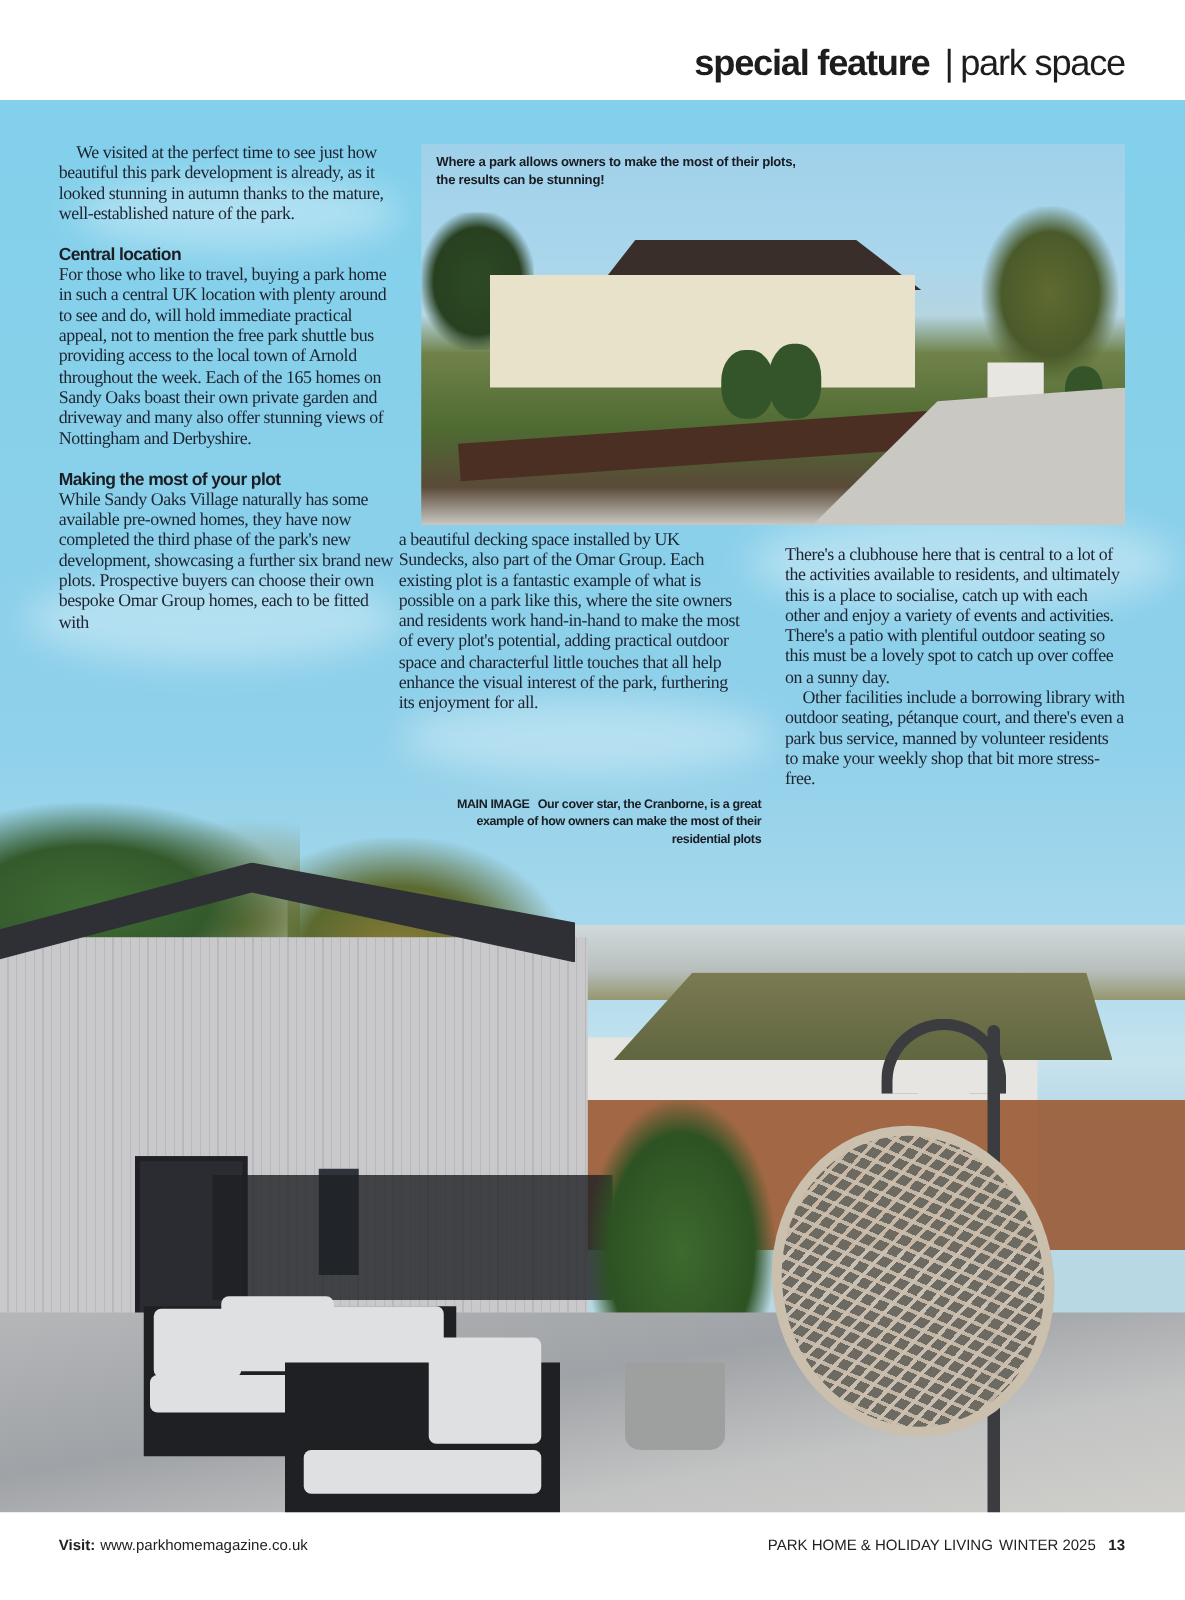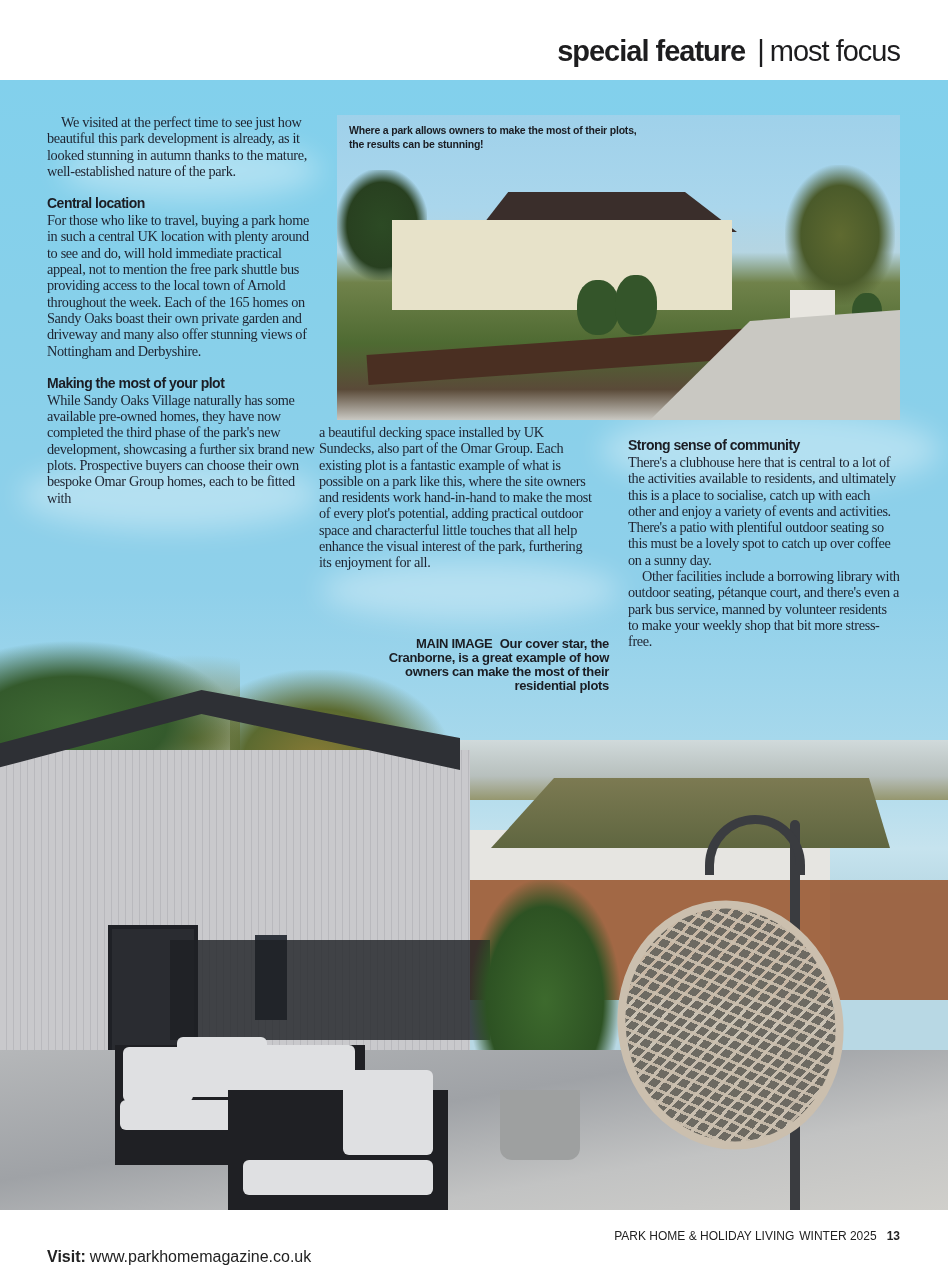--- a/index.html
+++ b/index.html
@@ -84,39 +84,39 @@
     .col .indent { text-indent: 14px; }
     .col h3 { font-family: "Liberation Sans", sans-serif; font-weight: 700; font-size: 14px; line-height: 18px;
       letter-spacing: -0.5px; color: #1b1d24; margin-top: 15px; }
     .col1 { left: 47px; top: 114px; width: 272px; }
     .col2 { left: 319px; top: 424px; width: 276px; }
     .col3 { left: 628px; top: 436px; width: 272px; }
     .col3 h3 { margin-top: 0; }
 
     .main-caption {
       position: absolute; left: 355px; top: 637px; width: 254px; text-align: right;
-      font-family: "Liberation Sans", sans-serif; font-weight: 700; font-size: 13px; line-height: 14px;
+      font-family: "Liberation Sans", sans-serif; font-weight: 700; font-size: 10px; line-height: 14px;
       color: #1a1c22; letter-spacing: -0.3px;
     }
     .main-caption .tag { margin-right: 4px; }
 
     .footer { position: absolute; left: 0; top: 1210px; width: 948px; height: 70px; background: #ffffff; }
-    .footer-left { position: absolute; left: 47px; top: 19px; font-family: "Liberation Sans", sans-serif; font-size: 16px; color: #222; margin-top: 19px; }
+    .footer-left { position: absolute; left: 47px; top: 19px; font-family: "Liberation Sans", sans-serif; font-size: 12px; color: #222; }
     .footer-left .label { font-weight: 700; margin-right: 4px; }
     .footer-right { position: absolute; right: 48px; top: 19px; font-family: "Liberation Sans", sans-serif; font-size: 12px; color: #222; }
     .footer-right .mag { font-weight: 400; }
     .footer-right .issue { margin-left: 5px; }
     .footer-right .page { font-weight: 700; margin-left: 10px; }
   </style>
 </head>
 <body>
 
 <header class="page-header">
   <div class="header-title">
-    <span class="bold">special feature</span><span class="sep">|</span><span class="light">most focus</span>
+    <span class="bold">special feature</span><span class="sep">|</span><span class="light">park space</span>
   </div>
 </header>
 
 <section class="hero">
   <div class="cloud" style="left:60px;top:60px;width:260px;height:60px;"></div>
   <div class="cloud" style="left:20px;top:380px;width:300px;height:70px;"></div>
   <div class="cloud" style="left:600px;top:330px;width:340px;height:80px;"></div>
   <div class="cloud" style="left:320px;top:480px;width:300px;height:60px;"></div>
 
   <div class="scene">
@@ -172,21 +172,20 @@
   <p>For those who like to travel, buying a park home in such a central UK location with plenty around to see and do, will hold immediate practical appeal, not to mention the free park shuttle bus providing access to the local town of Arnold throughout the week. Each of the 165 homes on Sandy Oaks boast their own private garden and driveway and many also offer stunning views of Nottingham and Derbyshire.</p>
   <h3>Making the most of your plot</h3>
   <p>While Sandy Oaks Village naturally has some available pre-owned homes, they have now completed the third phase of the park's new development, showcasing a further six brand new plots. Prospective buyers can choose their own bespoke Omar Group homes, each to be fitted with</p>
 </article>
 
 <article class="col col2">
   <p>a beautiful decking space installed by UK Sundecks, also part of the Omar Group. Each existing plot is a fantastic example of what is possible on a park like this, where the site owners and residents work hand-in-hand to make the most of every plot's potential, adding practical outdoor space and characterful little touches that all help enhance the visual interest of the park, furthering its enjoyment for all.</p>
 </article>
 
 <article class="col col3">
-  <h3>Strong sense of community</h3>
   <p>There's a clubhouse here that is central to a lot of the activities available to residents, and ultimately this is a place to socialise, catch up with each other and enjoy a variety of events and activities. There's a patio with plentiful outdoor seating so this must be a lovely spot to catch up over coffee on a sunny day.</p>
   <p class="indent">Other facilities include a borrowing library with outdoor seating, pétanque court, and there's even a park bus service, manned by volunteer residents to make your weekly shop that bit more stress-free.</p>
 </article>
 
 <div class="main-caption">
   <span class="tag">MAIN IMAGE</span>
   <span>Our cover star, the Cranborne, is a great example of  how owners can make the most of their residential plots</span>
 </div>
 
 <footer class="footer">

